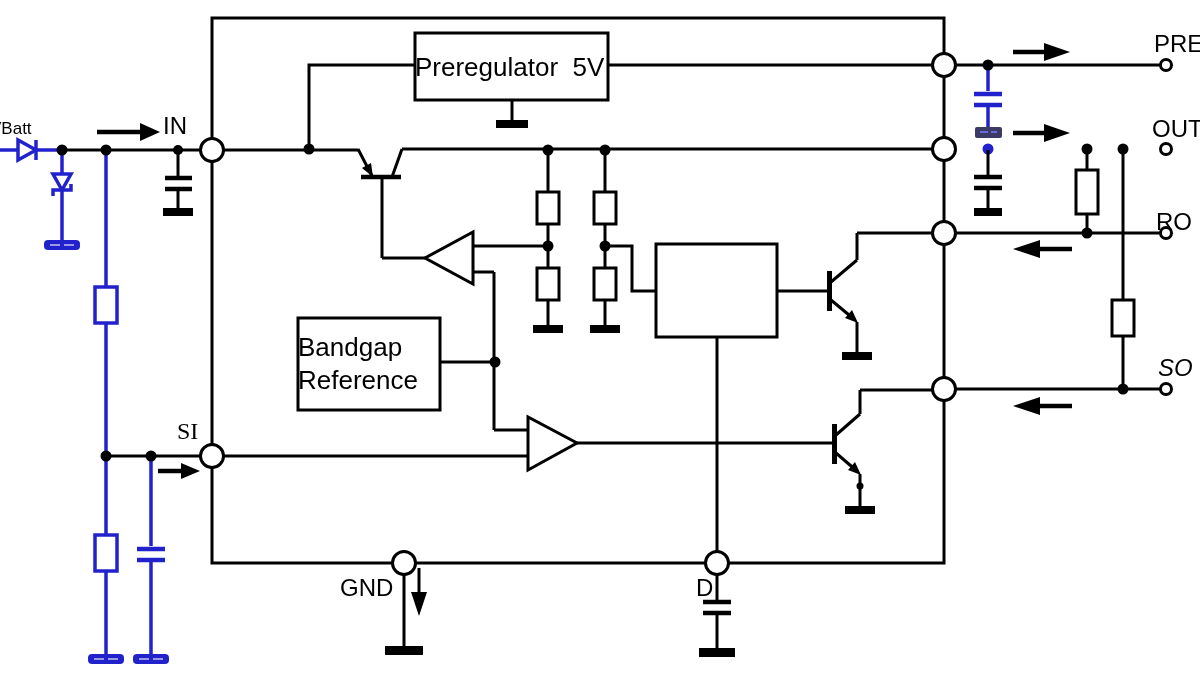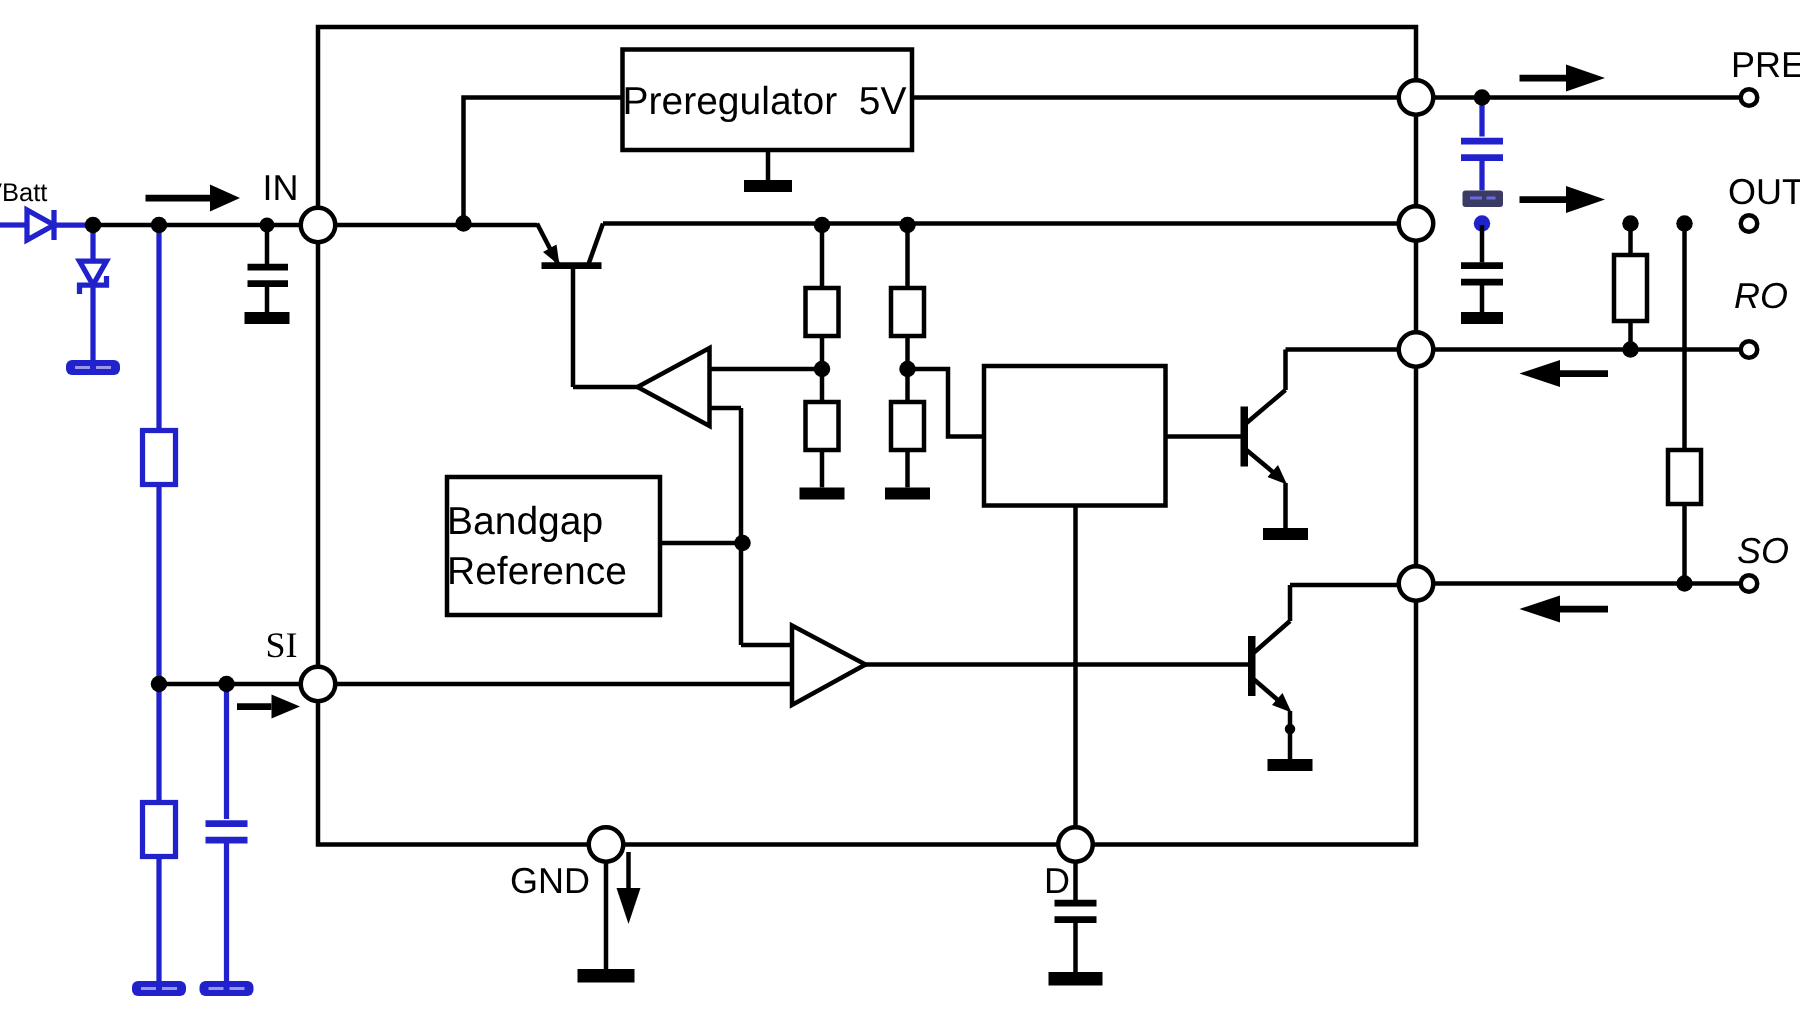--- a/index.html
+++ b/index.html
@@ -252,26 +252,26 @@
 
   <g>
     <circle class="kw" cx="1166" cy="65" r="5.5" stroke-width="2.5"></circle>
     <circle class="kw" cx="1166" cy="149" r="5.5" stroke-width="2.5"></circle>
     <circle class="kw" cx="1166" cy="233" r="5.5" stroke-width="2.5"></circle>
     <circle class="kw" cx="1166" cy="389" r="5.5" stroke-width="2.5"></circle>
   </g>
 </svg>
 
 <div class="lbl sm" style="left:-10px;top:119px;">VBatt</div>
-<div class="lbl" style="left:163px;top:112px;margin-left:12px;">IN</div>
+<div class="lbl" style="left:163px;top:112px;">IN</div>
 <div class="lbl" style="left:177px;top:418px;font-family:Liberation Serif, serif;">SI</div>
 <div class="lbl" style="left:340px;top:574px;">GND</div>
 <div class="lbl" style="left:696px;top:574px;">D</div>
 <div class="lbl" style="left:1154px;top:30px;">PRE</div>
 <div class="lbl" style="left:1152px;top:115px;">OUT</div>
-<div class="lbl" style="left:1156px;top:184px;font-style:italic;">RO</div>
+<div class="lbl" style="left:1156px;top:208px;">RO</div>
 <div class="lbl" style="left:1158px;top:354px;font-style:italic;">SO</div>
 
 <div class="blk" style="left:415px;top:52px;width:193px;">Preregulator  5V</div>
 <div class="blk" style="left:298px;top:365px;width:142px;">Reference</div>
 <div class="blk" style="left:298px;top:332px;width:142px;">Bandgap</div>
 
 </div>
 
 </body></html>

